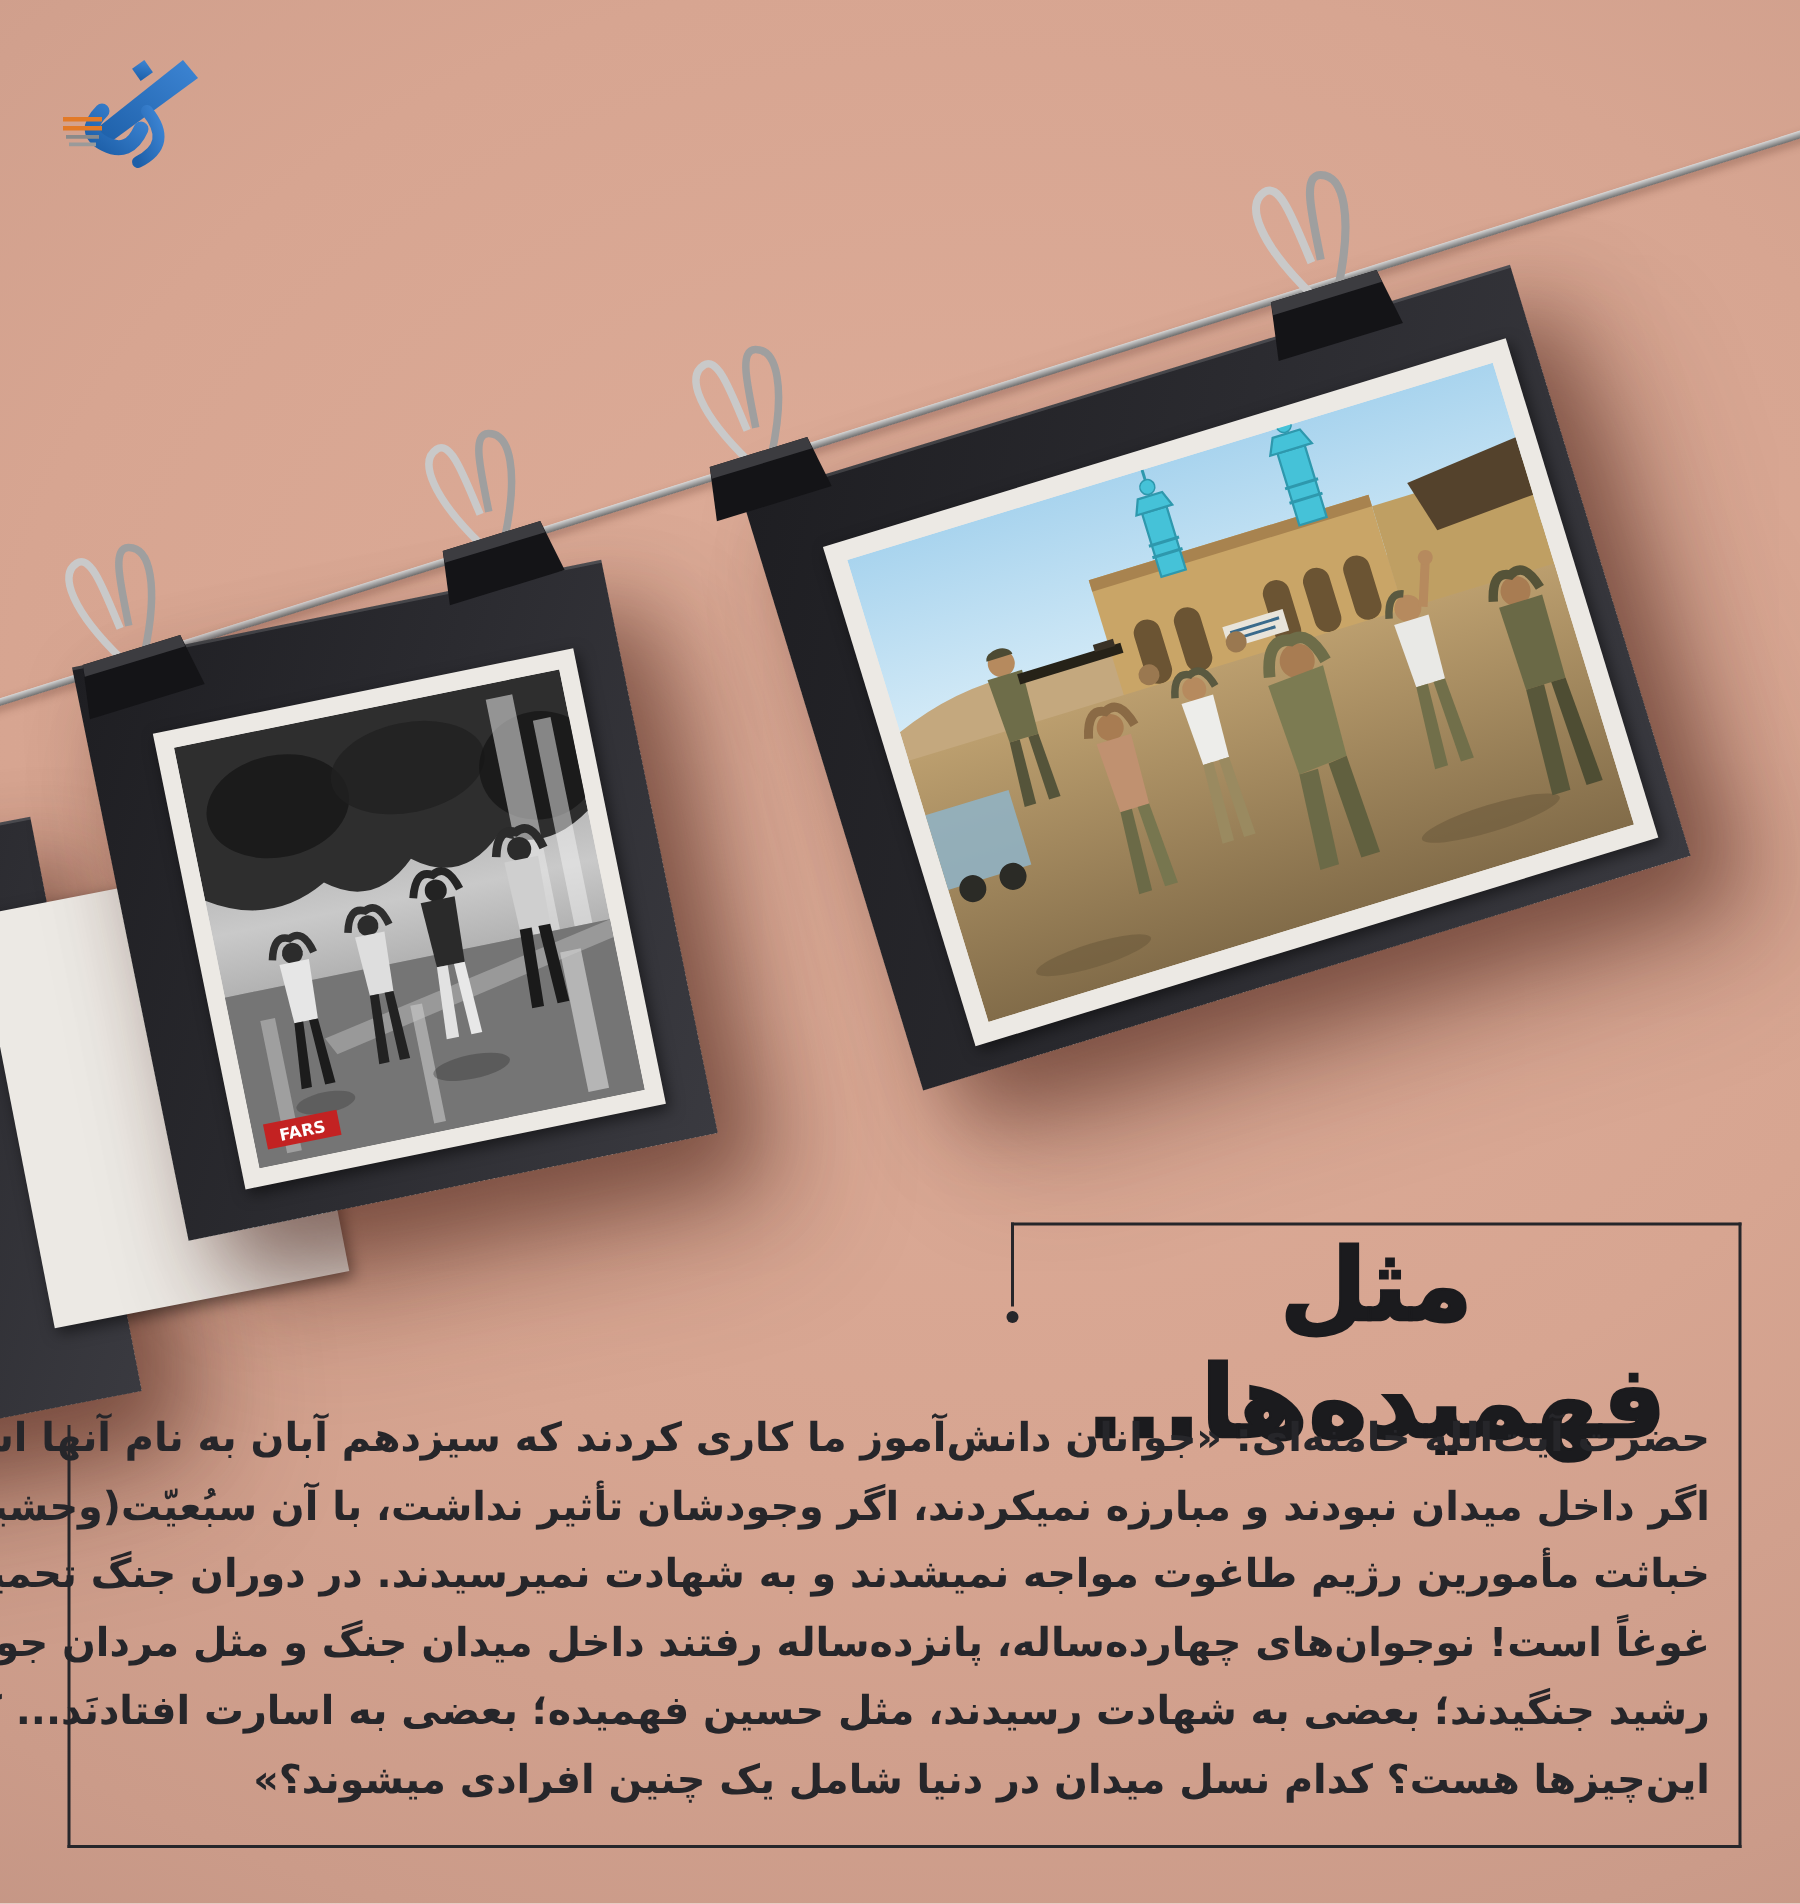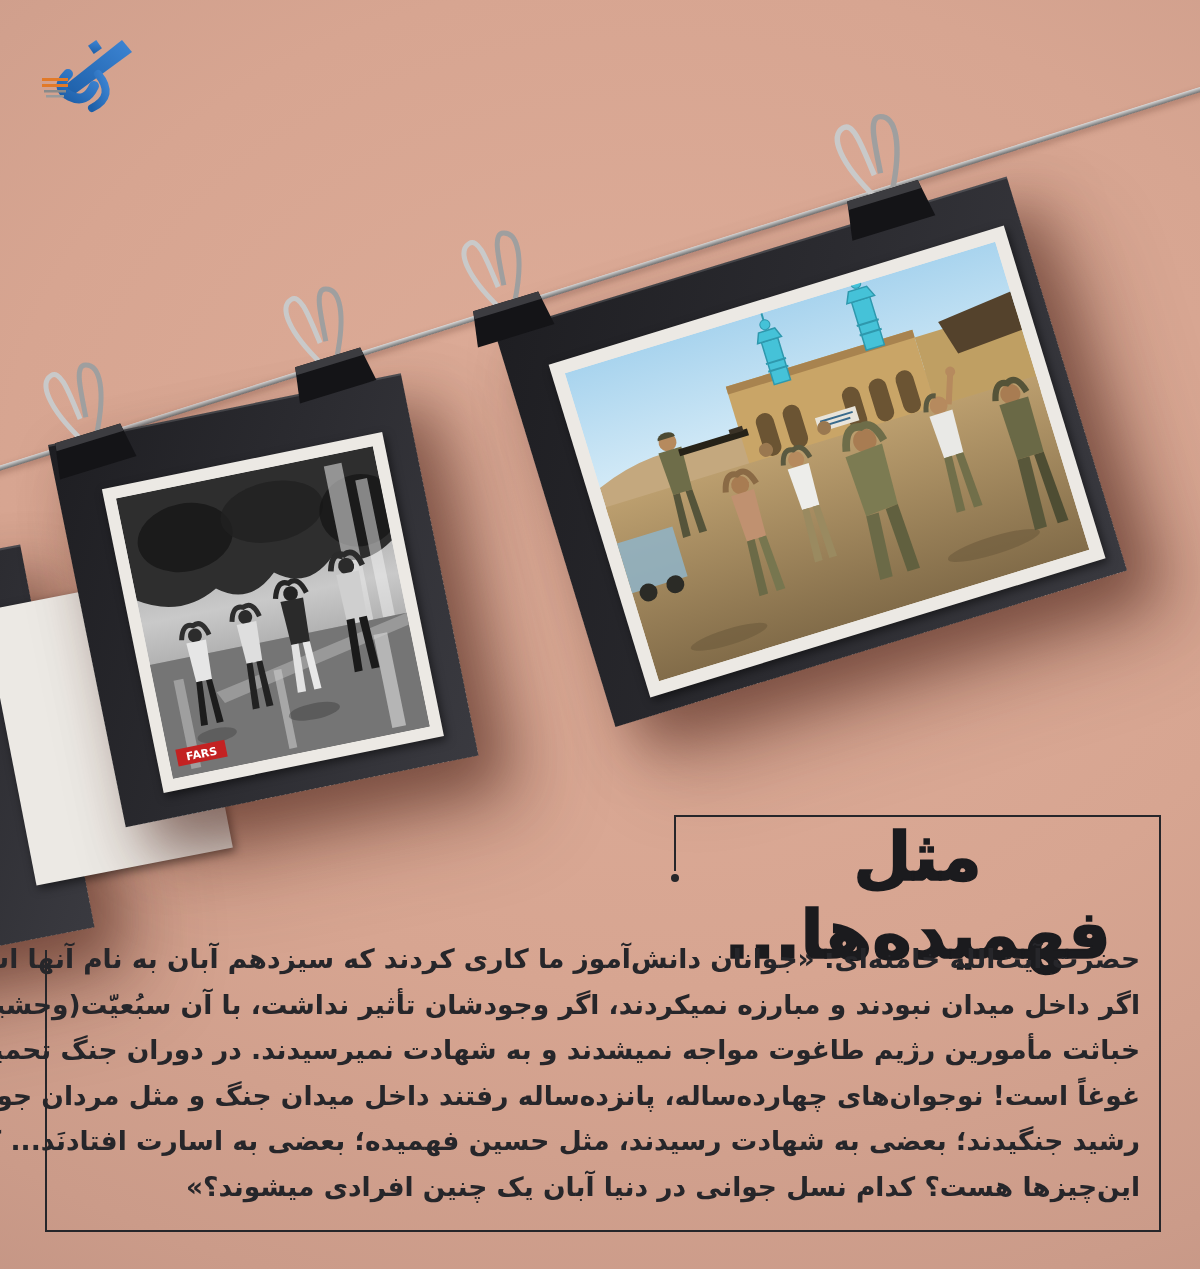--- a/index.html
+++ b/index.html
@@ -247,21 +247,21 @@
 <div class="abs frame-line" style="left:45px;top:950px;width:2px;height:282px;"></div>
 
 <h1 class="abs title">مثل فهمیده‌ها...</h1>
 
 <div class="abs quote">
   <div class="qline">حضرت آیت‌الله خامنه‌ای: «جوانان دانش‌آموز ما کاری کردند که سیزدهم آبان به نام آنها است. خب</div>
   <div class="qline">اگر داخل میدان نبودند و مبارزه نمیکردند، اگر وجودشان تأثیر نداشت، با آن سبُعیّت(وحشیگری) و</div>
   <div class="qline">خباثت مأمورین رژیم طاغوت مواجه نمیشدند و به شهادت نمیرسیدند. در دوران جنگ تحمیلی که</div>
   <div class="qline">غوغاً است! نوجوان‌های چهارده‌ساله، پانزده‌ساله رفتند داخل میدان جنگ و مثل مردان جوان کارآمد</div>
   <div class="qline">رشید جنگیدند؛ بعضی به شهادت رسیدند، مثل حسین فهمیده؛ بعضی به اسارت افتادنَد... کَجای دنیا</div>
-  <div class="qline">این‌چیزها هست؟ کدام نسل جوانی در دنیا آبان یک چنین افرادی میشوند؟»</div>
+  <div class="qline">این‌چیزها هست؟ کدام نسل میدان در دنیا شامل یک چنین افرادی میشوند؟»</div>
 </div>
 
 <svg class="abs logo" width="125" height="90" viewBox="0 0 125 90">
   <defs>
     <linearGradient id="lg" x1="0" y1="1" x2="1" y2="0">
       <stop offset="0" stop-color="#1d5fa8"></stop>
         <stop offset="1" stop-color="#3d85d4"></stop>
     </linearGradient>
   </defs>
   <g>

